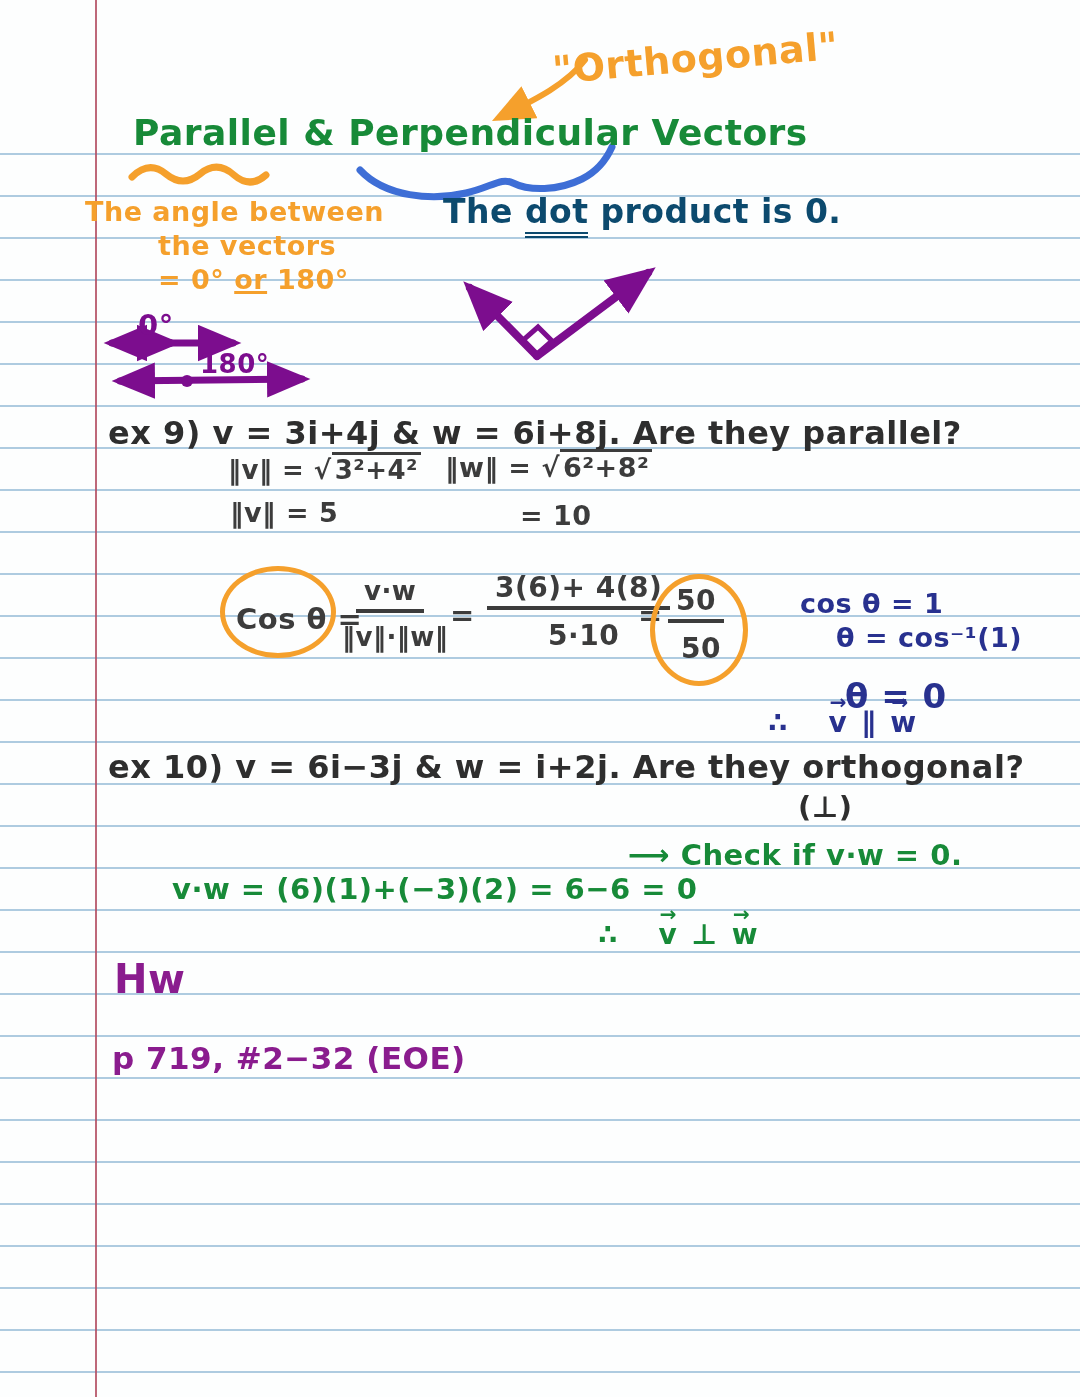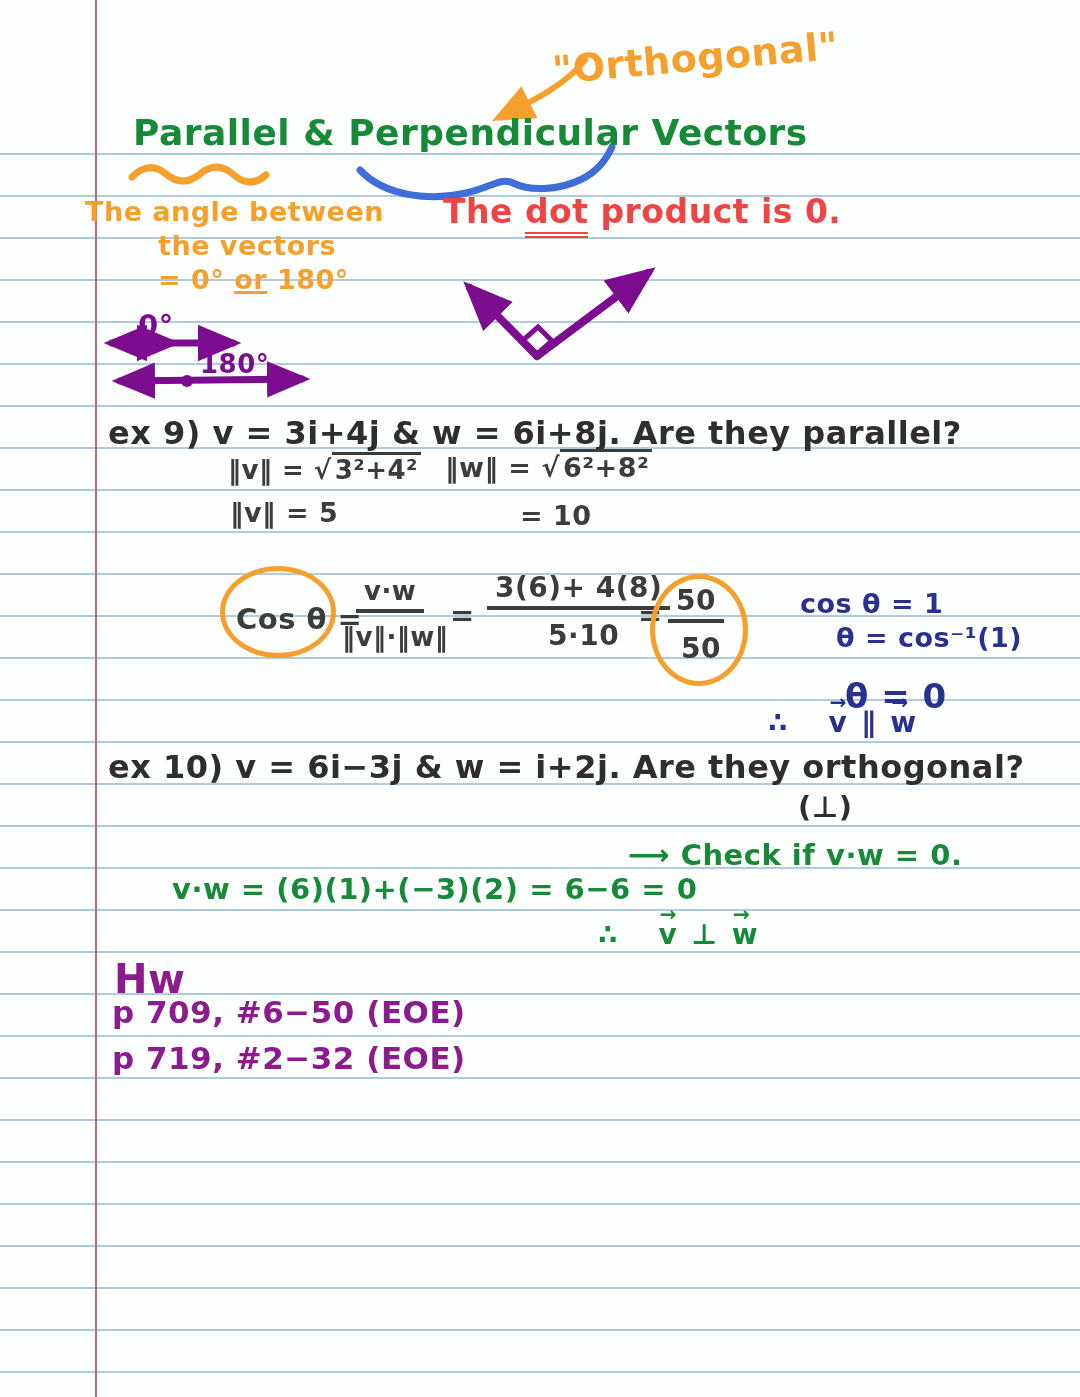--- a/index.html
+++ b/index.html
@@ -13,21 +13,21 @@
     pointer-events:none;
   }
   .margin-line{
     position:absolute;left:95px;top:0;width:2px;height:100%;
     background:#b34d62;opacity:.85;pointer-events:none;
   }
   .overlay{position:absolute;left:0;top:0;pointer-events:none;}
   .txt{position:absolute;white-space:nowrap;font-weight:bold;letter-spacing:.5px;}
   .c-orange{color:#F5A02C;}
   .c-green{color:#178A38;}
-  .c-blue{color:#ef4444;}
+  .c-blue{color:#0c4a6e;}
   .c-purple{color:#7C0D8E;}
   .c-navy{color:#28318F;}
   .c-ink{color:#2E2E2E;}
   .c-work{color:#3C3C3C;}
   .c-hw{color:#8A1C8E;}
   .u-orange{text-decoration:underline;text-decoration-thickness:3px;}
   .u-double{border-bottom:6px double currentColor;padding-bottom:1px;}
   .radicand{border-top:3px solid currentColor;padding:0 3px;}
   .frac{display:inline-flex;flex-direction:column;align-items:center;line-height:1.15;}
   .frac .num{padding:0 8px 2px;border-bottom:4px solid currentColor;}
@@ -143,16 +143,15 @@
 
   <div class="txt c-green" style="left:598px;top:918px;font-size:28px;">
     <span>∴</span>
     <span class="sp"></span>
     <span class="vec"><span class="arr">→</span><span>v</span></span>
     <span>⊥</span>
     <span class="vec"><span class="arr">→</span><span>w</span></span>
   </div>
 
   <div class="txt c-hw" style="left:114px;top:956px;font-size:40px;">Hw</div>
-  <div class="txt c-hw" style="left:112px;top:994px;font-size:31px;">p 709,  #6−50 (EOE)</div>
   <div class="txt c-hw" style="left:112px;top:1040px;font-size:31px;">p 719,  #2−32 (EOE)</div>
 
 </div>
 
 </body></html>

